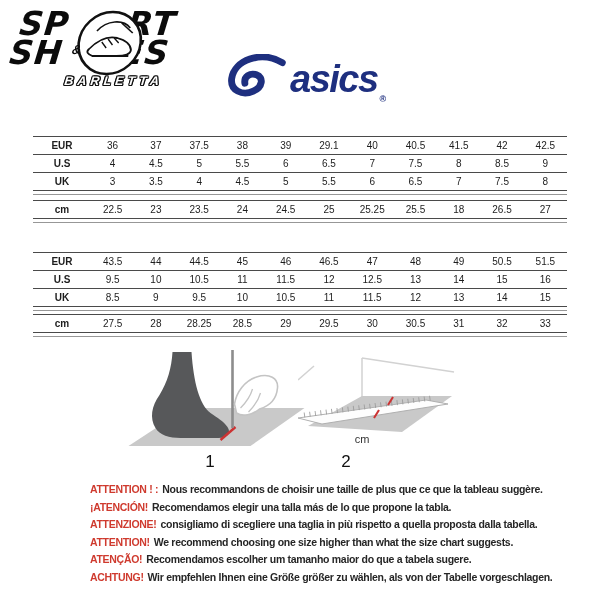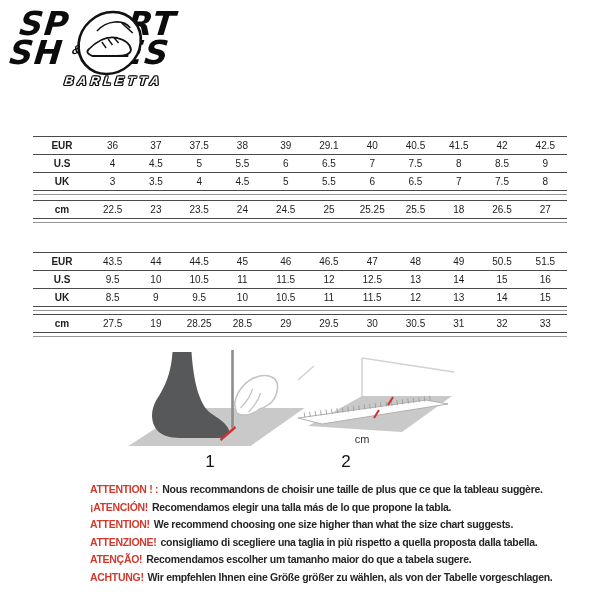--- a/index.html
+++ b/index.html
@@ -72,20 +72,27 @@
       <path d="M14,40 C22,31 32,27 41,29 C49,31 55,35 56,41 C56,45 50,47 42,47 L18,47 C13,45 11,43 14,40 Z" fill="#fff" stroke="#111" stroke-width="1.8"></path>
       <path d="M20,47 L54,47" stroke="#111" stroke-width="2.2"></path>
       <path d="M26,33 L31,39 M32,30 L37,36 M38,29 L43,34" stroke="#111" stroke-width="1.3" fill="none"></path>
       <path d="M20,22 C29,11 45,10 53,19" stroke="#111" stroke-width="1.6" fill="none"></path>
       <path d="M44,14 L56,24" stroke="#111" stroke-width="1.6"></path>
     </svg>
     <span class="amp">&amp;</span>
     <div class="barletta">BARLETTA</div>
   </div>
 
+  <div class="asics">
+    <svg width="58" height="50" viewBox="0 0 110 90">
+      <path d="M103,14 C62,-10 12,10 7,44 C4,66 27,78 48,68 C66,60 68,42 54,37 C42,33 30,40 32,53" fill="none" stroke="#1e2f7f" stroke-width="13" stroke-linecap="round"></path>
+    </svg>
+    <span class="asics-word">asics</span>
+    <span class="asics-reg">®</span>
+  </div>
 
   <div class="tblwrap" style="top:136px;">
     <table class="sizes">
       <colgroup>
           <col class="c0">
           <col span="11">
         </colgroup>
       <tbody>
           <tr>
             <td class="lbl">EUR</td>
@@ -217,21 +224,21 @@
   <div class="tblwrap" style="top:314px;">
     <table class="sizes">
       <colgroup>
           <col class="c0">
           <col span="11">
         </colgroup>
       <tbody>
           <tr>
             <td class="lbl">cm</td>
             <td>27.5</td>
-            <td>19</td>
+            <td>28</td>
             <td>28.25</td>
             <td>28.5</td>
             <td>29</td>
             <td>29.5</td>
             <td>30</td>
             <td>30.5</td>
             <td>31</td>
             <td>32</td>
             <td>33</td>
           </tr>
@@ -266,26 +273,26 @@
   <div class="fig-num n2">2</div>
 
   <div class="warnings">
     <div class="warn">
       <span class="wp">ATTENTION ! :</span><span>Nous recommandons de choisir une taille de plus que ce que la tableau suggère.</span>
     </div>
     <div class="warn">
       <span class="wp">¡ATENCIÓN!</span><span>Recomendamos elegir una talla más de lo que propone la tabla.</span>
     </div>
     <div class="warn">
+      <span class="wp">ATTENZIONE!</span><span>consigliamo di scegliere una taglia in più rispetto a quella proposta dalla tabella.</span>
+    </div>
+    <div class="warn">
       <span class="wp">ATTENTION!</span><span>We recommend choosing one size higher than what the size chart suggests.</span>
     </div>
     <div class="warn">
-      <span class="wp">ATTENZIONE!</span><span>consigliamo di scegliere una taglia in più rispetto a quella proposta dalla tabella.</span>
-    </div>
-    <div class="warn">
       <span class="wp">ATENÇÃO!</span><span>Recomendamos escolher um tamanho maior do que a tabela sugere.</span>
     </div>
     <div class="warn">
       <span class="wp">ACHTUNG!</span><span>Wir empfehlen Ihnen eine Größe größer zu wählen, als von der Tabelle vorgeschlagen.</span>
     </div>
   </div>
 
 </div>
 
 </body></html>

